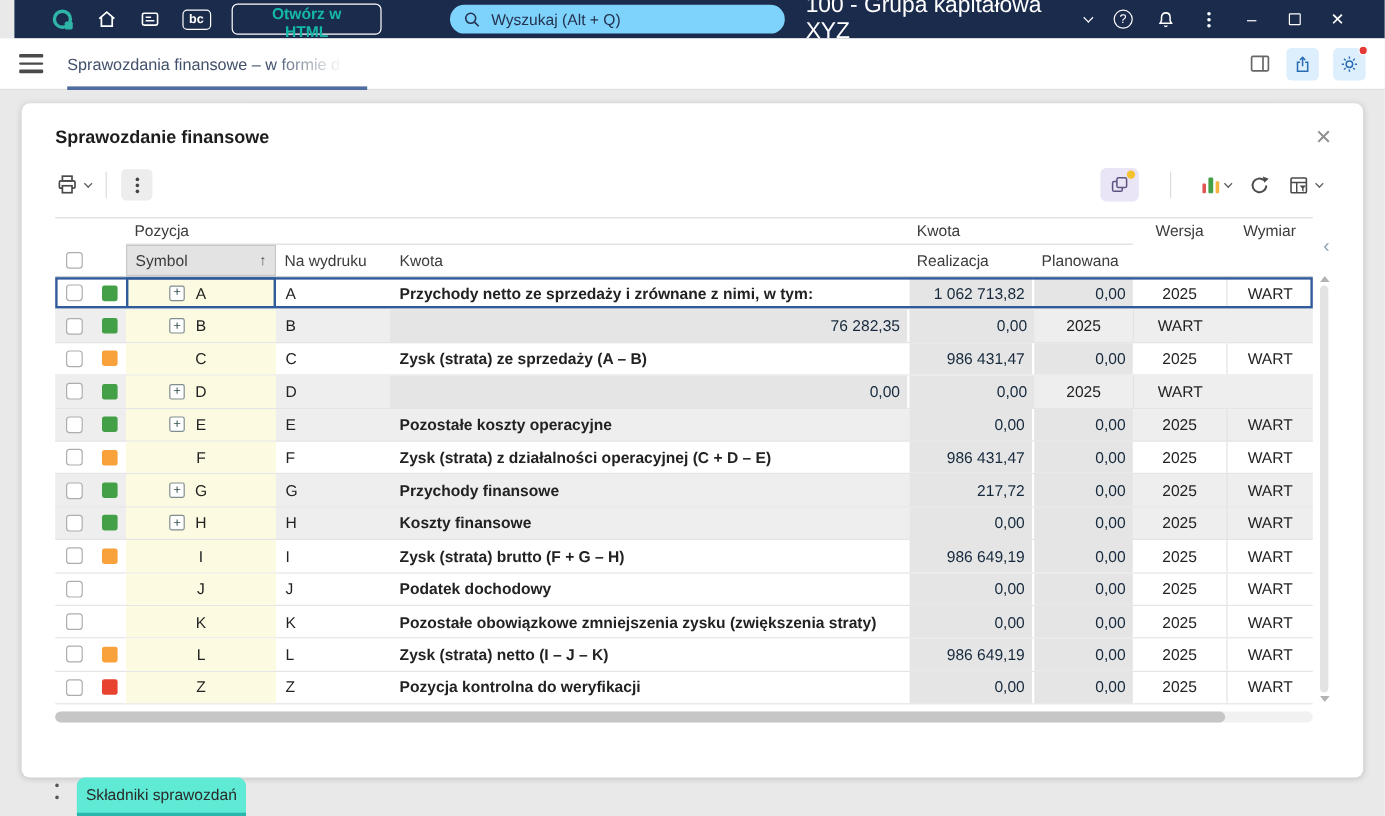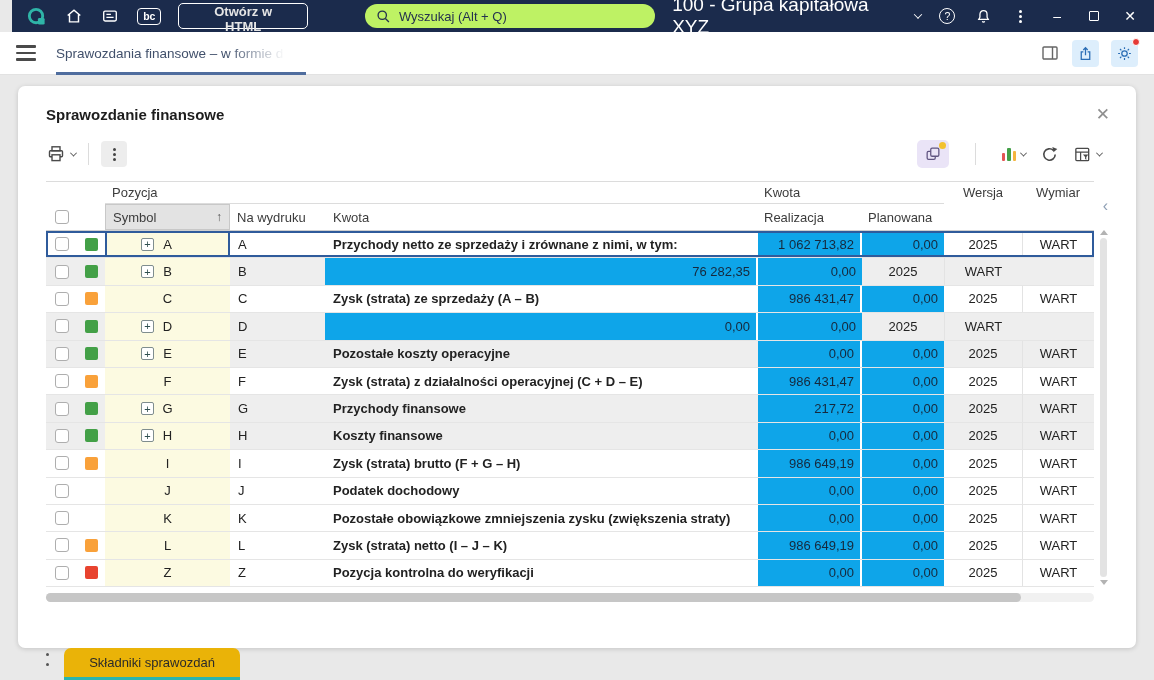--- a/index.html
+++ b/index.html
@@ -1,26 +1,26 @@
 <!DOCTYPE html>
 <html><head>
 <meta charset="utf-8">
 <style>
   * { box-sizing: border-box; margin: 0; padding: 0; }
   html,body { width:1154px; height:680px; overflow:hidden; }
   body { font-family:"Liberation Sans","DejaVu Sans",sans-serif; background:#e9e9e9; font-size:13px; color:#222; }
 
   
-  .topbar { height:32px; background:#1b2b4c; display:flex; align-items:center; gap:17px; padding:0 14px; color:#fff;margin-left:12px; }
+  .topbar { height:32px; background:#1b2b4c; display:flex; align-items:center; gap:17px; padding:0 30px; color:#fff;margin-left:12px; }
   .topbar svg { display:block; }
   .logo { display:flex; align-items:center; }
   .icn { width:20px; height:20px; display:flex; align-items:center; justify-content:center; cursor:pointer; }
   .bc-box { border:1.5px solid #fff; border-radius:4px; font-size:10.5px; font-weight:bold; padding:1px 5px 2px; line-height:12px; }
-  .btn-openhtml { border:1px solid #fff; border-radius:5px; color:#e5e5e5; background:transparent; font-size:13px; font-weight:600; height:26px; padding:0 16px; font-family:inherit; cursor:pointer; }
-  .search { margin-left:40px; width:296px; height:24px; background:#bef264; border-radius:12px; display:flex; align-items:center; gap:8px; padding:0 11px; color:#1d2b4c; }
+  .btn-openhtml { border:1px solid #fff; border-radius:5px; color:#14b8a6; background:transparent; font-size:13px; font-weight:600; height:26px; padding:0 16px; font-family:inherit; cursor:pointer; }
+  .search { margin-left:40px; width:296px; height:24px; background:#7dd3fc; border-radius:12px; display:flex; align-items:center; gap:8px; padding:0 11px; color:#1d2b4c; }
   .search input { border:none; outline:none; background:transparent; font-family:inherit; font-size:13px; color:#1d2b4c; width:230px; }
   .search input::placeholder { color:#25324f; opacity:1; }
   .company { margin-left:auto; display:flex; align-items:center; gap:9px; font-size:19px; cursor:pointer;justify-content:space-between; }
   .chev { display:inline-block; width:6px; height:6px; border-right:1.5px solid currentColor; border-bottom:1.5px solid currentColor; transform:rotate(45deg) translate(-1px,-1px); }
   .help-circle { width:16px; height:16px; border:1.3px solid #fff; border-radius:50%; font-size:10.5px; display:flex; align-items:center; justify-content:center; }
   .dots { position:relative; width:3px; height:3px; border-radius:50%; background:currentColor; }
   .dots::before,.dots::after { content:''; position:absolute; left:0; width:3px; height:3px; border-radius:50%; background:currentColor; }
   .dots::before { top:-5px; } .dots::after { top:5px; }
   .win-max-box { width:10px; height:10px; border:1.4px solid #fff; border-radius:1px; }
   .win-txt { font-size:14px; line-height:14px; }
@@ -84,37 +84,37 @@
   .c { height:100%; display:flex; align-items:center; overflow:hidden; }
   .c-check { justify-content:center; }
   .checkbox { width:14px; height:14px; border:1px solid #aeaeae; border-radius:3px; background:#fff; display:inline-block; cursor:pointer; }
   .c-status { justify-content:center; }
   .status-sq { width:13px; height:13px; border-radius:2px; }
   .c-symbol { background:#fcfae1; justify-content:center; position:relative; color:#222; }
   .trow.selected .c-symbol { box-shadow:inset 0 0 0 2px #2f5b9b; }
   .expander { position:absolute; left:36px; width:13px; height:13px; border:1px solid #7f8d8e; border-radius:2px; background:#fff; font-size:11px; line-height:10px; display:flex; align-items:center; justify-content:center; color:#2f4f4f; cursor:pointer; }
   .c-print { padding-left:8px; }
   .c-opis { padding-left:8px; white-space:nowrap;font-weight:bold; }
-  .c-real, .c-plan { background:#0ea5e9; justify-content:flex-end; padding-right:6px; color:#16293d; }
+  .c-real, .c-plan { background:#e5e5e5; justify-content:flex-end; padding-right:6px; color:#16293d; }
   .c-real { border-right:2px solid #fff; }
   .c-wersja { justify-content:center; }
   .c-wymiar { justify-content:center; border-left:1px solid #e3e3e3; }
 
   .hscroll { margin-top:6px; height:9px; background:#f1f1f1; border-radius:5px; position:relative; cursor:pointer; }
   .hscroll-thumb { position:absolute; left:0; top:0; height:9px; width:93%; background:#c6c6c6; border-radius:5px; }
   .vscroll { position:absolute; right:-15px; top:48px; height:357px; width:11px; display:flex; flex-direction:column; align-items:center; justify-content:space-between; padding:1px 0; cursor:pointer; }
   .tri-up { width:0; height:0; border-left:4px solid transparent; border-right:4px solid transparent; border-bottom:5px solid #b3b3b3; }
   .tri-down { width:0; height:0; border-left:4px solid transparent; border-right:4px solid transparent; border-top:5px solid #b3b3b3; }
   .vscroll-thumb { flex:1; width:7px; margin:3px 0; background:#e3e3e3; border-radius:4px; }
   .collapse-arrow { position:absolute; right:-14px; top:16px; color:#8fa0b5; font-size:16px; cursor:pointer; }
 
   
   .bottombar { height:32px; position:relative; display:flex; align-items:flex-end; padding-left:64px; }
   .bb-kebab { position:absolute; left:46px; top:10px; color:#555; cursor:pointer; }
-  .bb-tab { height:32px; width:176px; background:#eab308; border-radius:7px 7px 0 0; border-bottom:3px solid #2ab5ad; display:flex; align-items:center; justify-content:center; color:#2a2a2a; cursor:pointer; }
+  .bb-tab { height:32px; width:141px; background:#5eead4; border-radius:7px 7px 0 0; border-bottom:3px solid #2ab5ad; display:flex; align-items:center; justify-content:center; color:#2a2a2a; cursor:pointer; }
 </style>
 </head>
 <body>
 
 <div class="topbar">
   <span class="logo">
     <svg width="21" height="21" viewBox="0 0 22 22">
         <circle cx="10.5" cy="10.5" r="7" fill="none" stroke="#2fb5a8" stroke-width="3"></circle>
         <rect x="12.5" y="12.5" width="7" height="7" rx="1.5" fill="#2fb5a8"></rect>
       </svg>

